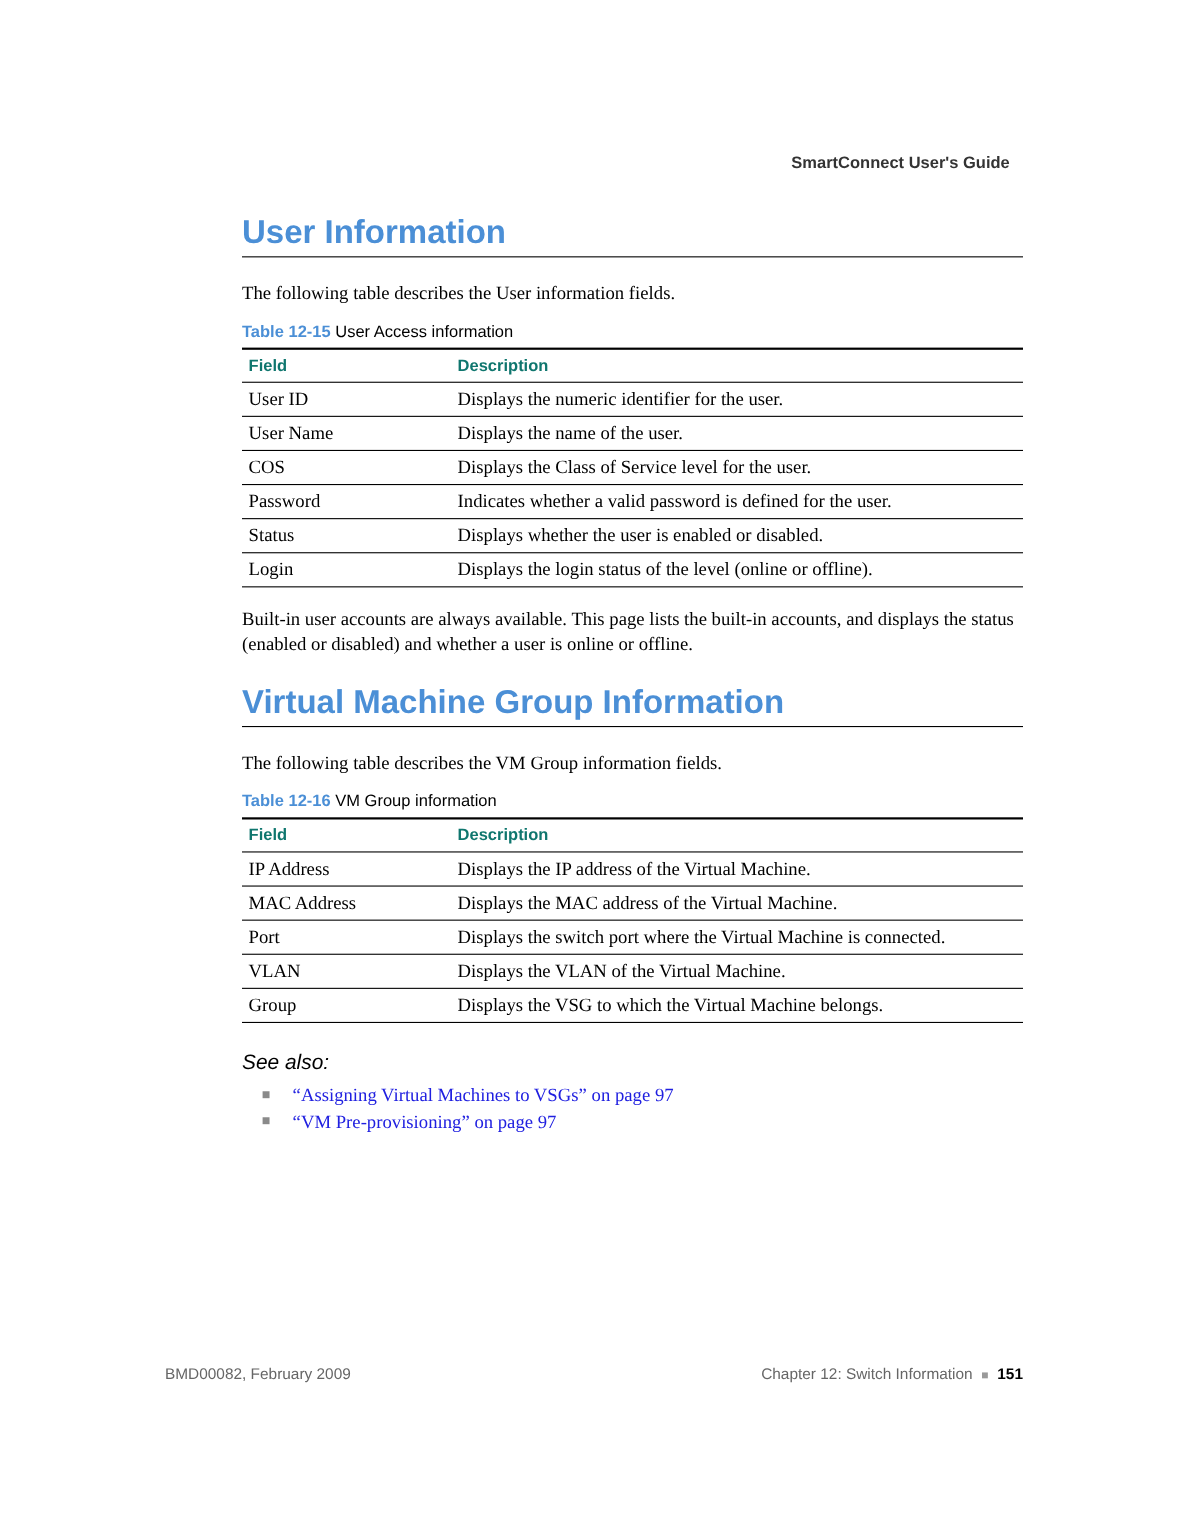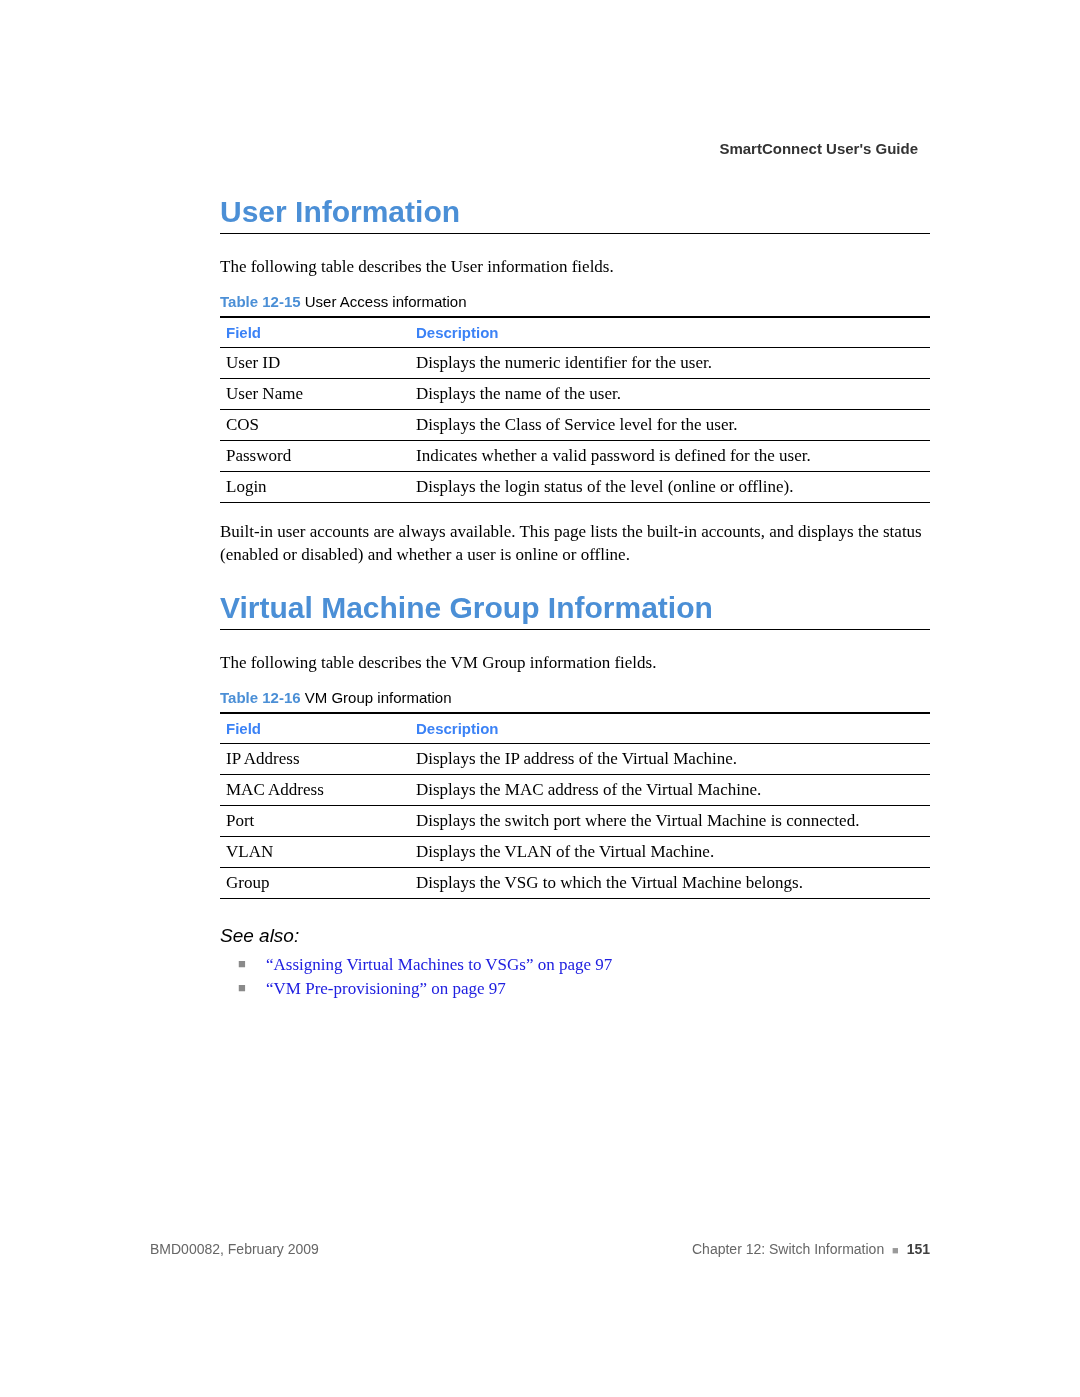--- a/index.html
+++ b/index.html
@@ -51,21 +51,21 @@
   }
   table.info {
     border-collapse: collapse;
     width: 100%;
     font-size: 16px;
   }
   table.info th {
     font-family: Arial, Helvetica, sans-serif;
     font-size: 15px;
     font-weight: bold;
-    color: #3b82f6;
+    color: #0f766e;
     text-align: left;
     padding: 6px 6px;
     border-top: 2px solid #000;
     border-bottom: 1px solid #000;
   }
   table.info td {
     padding: 5px 6px;
     border-bottom: 1px solid #000;
     font-family: "Times New Roman", Times, serif;
     font-size: 17px;
@@ -110,21 +110,21 @@
     display: flex;
     justify-content: space-between;
     align-items: center;
   }
   .footer .sq {
     color: #9a9a9a;
     font-size: 11px;
     padding: 0 4px;
   }
   .footer .pg {
-    color: #404040;
+    color: #000000;
     font-weight: bold;
   }
 </style>
 </head>
 <body>
 
 <div class="running-header">SmartConnect User's Guide</div>
 
 <div class="page">
 
@@ -159,20 +159,24 @@
       </tr>
       <tr>
         <td>COS</td>
         <td>Displays the Class of Service level for the user.</td>
       </tr>
       <tr>
         <td>Password</td>
         <td>Indicates whether a valid password is defined for the user.</td>
       </tr>
       <tr>
+        <td>Status</td>
+        <td>Displays whether the user is enabled or disabled.</td>
+      </tr>
+      <tr>
         <td>Login</td>
         <td>Displays the login status of the level (online or offline).</td>
       </tr>
     </tbody>
   </table>
 
   <p class="body" style="margin-top:18px;">Built-in user accounts are always available. This page lists the built-in accounts, and displays the status (enabled or disabled) and whether a user is online or offline.</p>
 
   <h1 class="section-title" style="margin-top:24px;">Virtual Machine Group Information</h1>
   <hr class="title-rule">

